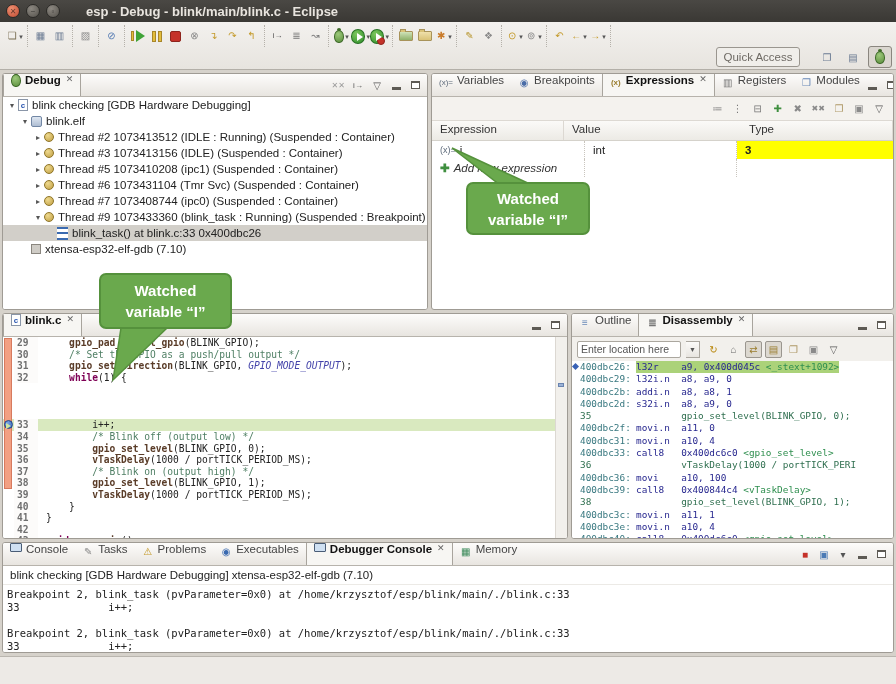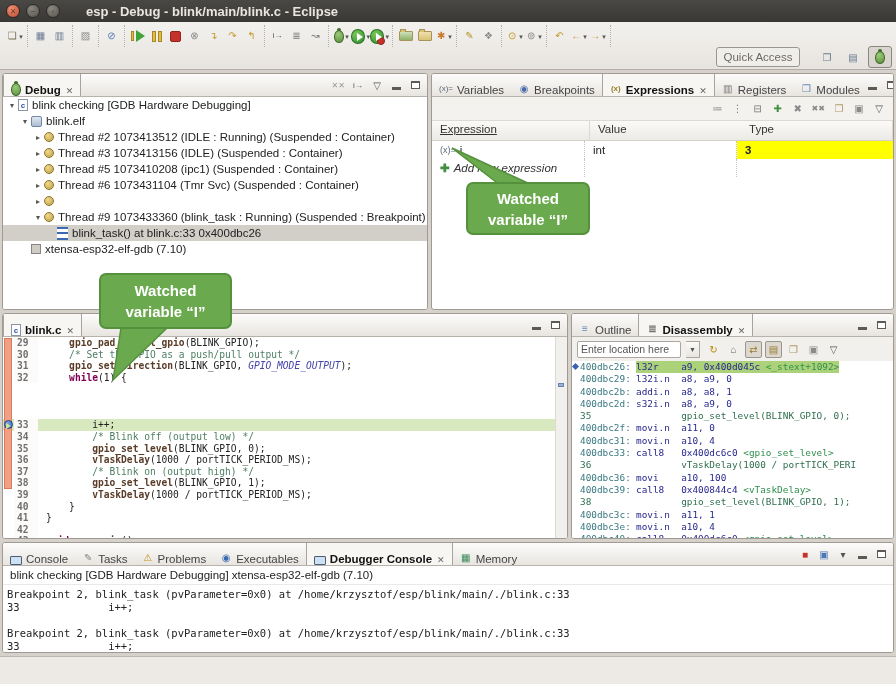--- a/index.html
+++ b/index.html
@@ -47,21 +47,21 @@
   .ic-monitor{width:12px;height:9px;border:1px solid #4a5d76;background:#cfe0f2;border-radius:1px;box-sizing:border-box;}
   .ic-cfile{width:10px;height:12px;background:#fff;border:1px solid #8a96a8;font-size:8px;color:#2a56b0;display:inline-flex;align-items:center;justify-content:center;font-weight:bold;box-sizing:border-box;}
   .ic-elf{width:11px;height:11px;background:linear-gradient(#dfe7f2,#aebdd2);border:1px solid #7287a5;box-sizing:border-box;border-radius:2px;}
   .ic-thread{width:10px;height:10px;border-radius:50%;background:radial-gradient(circle at 35% 30%,#eed98e,#c2a045);border:1px solid #8f7527;box-sizing:border-box;}
   .ic-frame{width:11px;height:9px;border-top:2px solid #3a6ab0;border-bottom:2px solid #3a6ab0;background:linear-gradient(#fff,#fff) center/11px 2px no-repeat,#fff;background-image:linear-gradient(#3a6ab0,#3a6ab0);background-size:11px 2px;background-position:center;background-repeat:no-repeat;}
   .ic-gdb{width:10px;height:10px;background:#cfccc6;border:1px solid #8a867f;box-sizing:border-box;}
   
   .panel{position:absolute;background:#fff;border:1px solid #9f9b94;border-radius:3px;overflow:hidden;box-sizing:border-box;}
   .tabbar{height:22px;background:linear-gradient(#fdfcfb,#e8e5e0);border-bottom:1px solid #b7b3ac;
     display:flex;align-items:stretch;font-size:11.5px;color:#444;}
-  .tab{display:flex;align-items:flex-end;gap:4px;padding:0 7px;white-space:nowrap;}
+  .tab{display:flex;align-items:flex-start;gap:4px;padding:0 7px;white-space:nowrap;}
   .tab.active{background:#f7f6f3;border-right:1px solid #a8a49d;border-left:1px solid #a8a49d;color:#111;font-weight:bold;}
   .tab .x{font-size:9px;color:#666;font-weight:normal;margin-left:1px;}
   .vtools{margin-left:auto;display:flex;align-items:center;gap:7px;padding-right:6px;}
   .vti{display:inline-flex;align-items:center;justify-content:center;font-size:10px;color:#777;min-width:12px;height:16px;}
   
   .tree{position:absolute;left:0;right:0;top:23px;bottom:0;background:#fff;font-size:11.5px;overflow:hidden;}
   .trow{height:16px;display:flex;align-items:center;white-space:nowrap;}
   .trow.sel{background:#d2cfc9;}
   .texp{width:10px;font-size:8px;color:#555;text-align:center;flex:none;}
   .tico{margin:0 4px 0 1px;flex:none;display:inline-flex;}
@@ -337,20 +337,21 @@
           <span class="tico">
             <span class="ic-thread"></span>
           </span>
           <span>Thread #6 1073431104 (Tmr Svc) (Suspended : Container)</span>
         </div>
         <div class="trow" style="padding-left: 30px;">
           <span class="texp">▸</span>
           <span class="tico">
             <span class="ic-thread"></span>
           </span>
+          <span>Thread #7 1073408744 (ipc0) (Suspended : Container)</span>
         </div>
         <div class="trow" style="padding-left: 30px;">
           <span class="texp">▾</span>
           <span class="tico">
             <span class="ic-thread"></span>
           </span>
           <span>Thread #9 1073433360 (blink_task : Running) (Suspended : Breakpoint)</span>
         </div>
         <div class="trow sel" style="padding-left: 43px;">
           <span class="texp"></span>
@@ -424,21 +425,21 @@
           <span class="vti" style="color: rgb(176, 154, 106);">❐</span>
         </span>
         <span class="vti">
           <span class="vti" style="color: rgb(138, 138, 138);">▣</span>
         </span>
         <span class="vti">
           <span class="vti" style="color: rgb(85, 85, 85);">▽</span>
         </span>
       </div>
     <div class="xhdr">
-      <div style="width:158px;text-decoration:underline;">Expression</div>
+      <div style="width:132px;">Expression</div>
       <div style="flex:1;border-right:none;">Value</div>
       <div style="width:152px;">Type</div>
     </div>
     <div id="expr-rows">
         <div class="xrow">
           <div class="xcell" style="width: 153px;">
             <span class="xvar">(x)=</span>
             <span>i</span>
           </div>
           <div class="xcell" style="width: 152px;">int</div>

